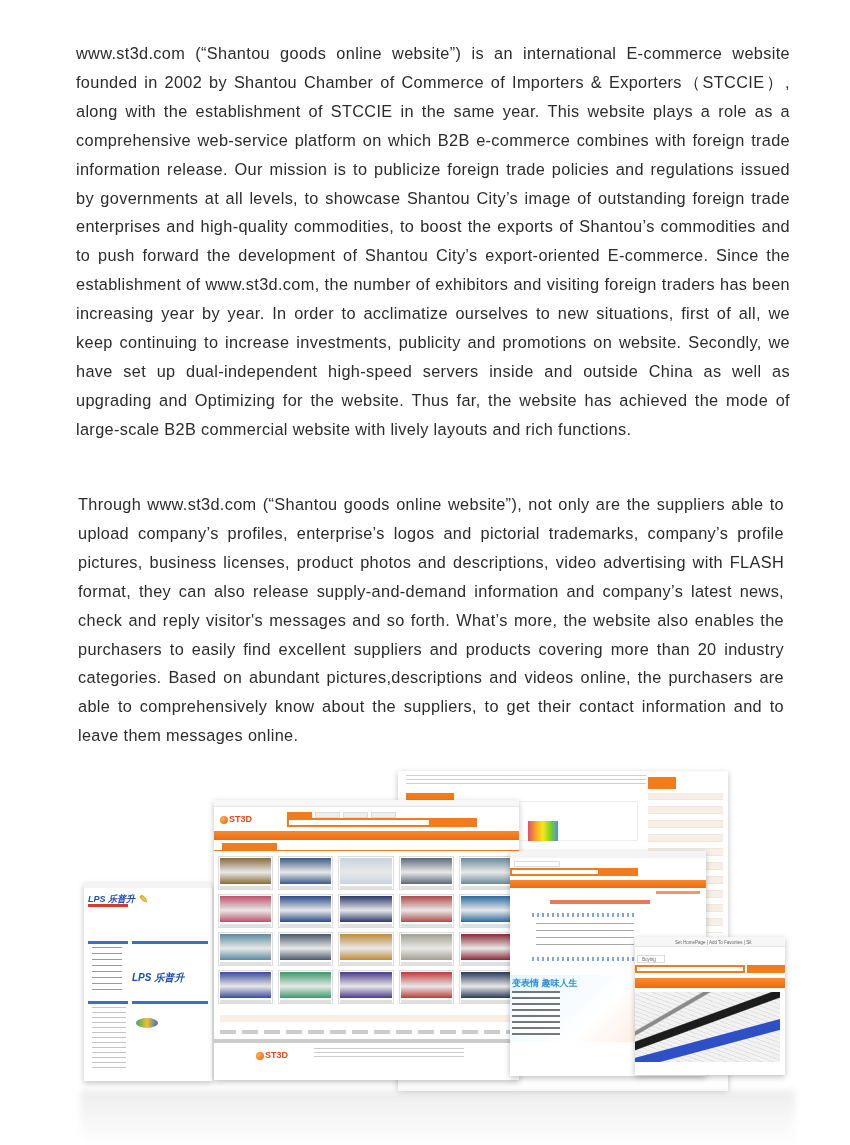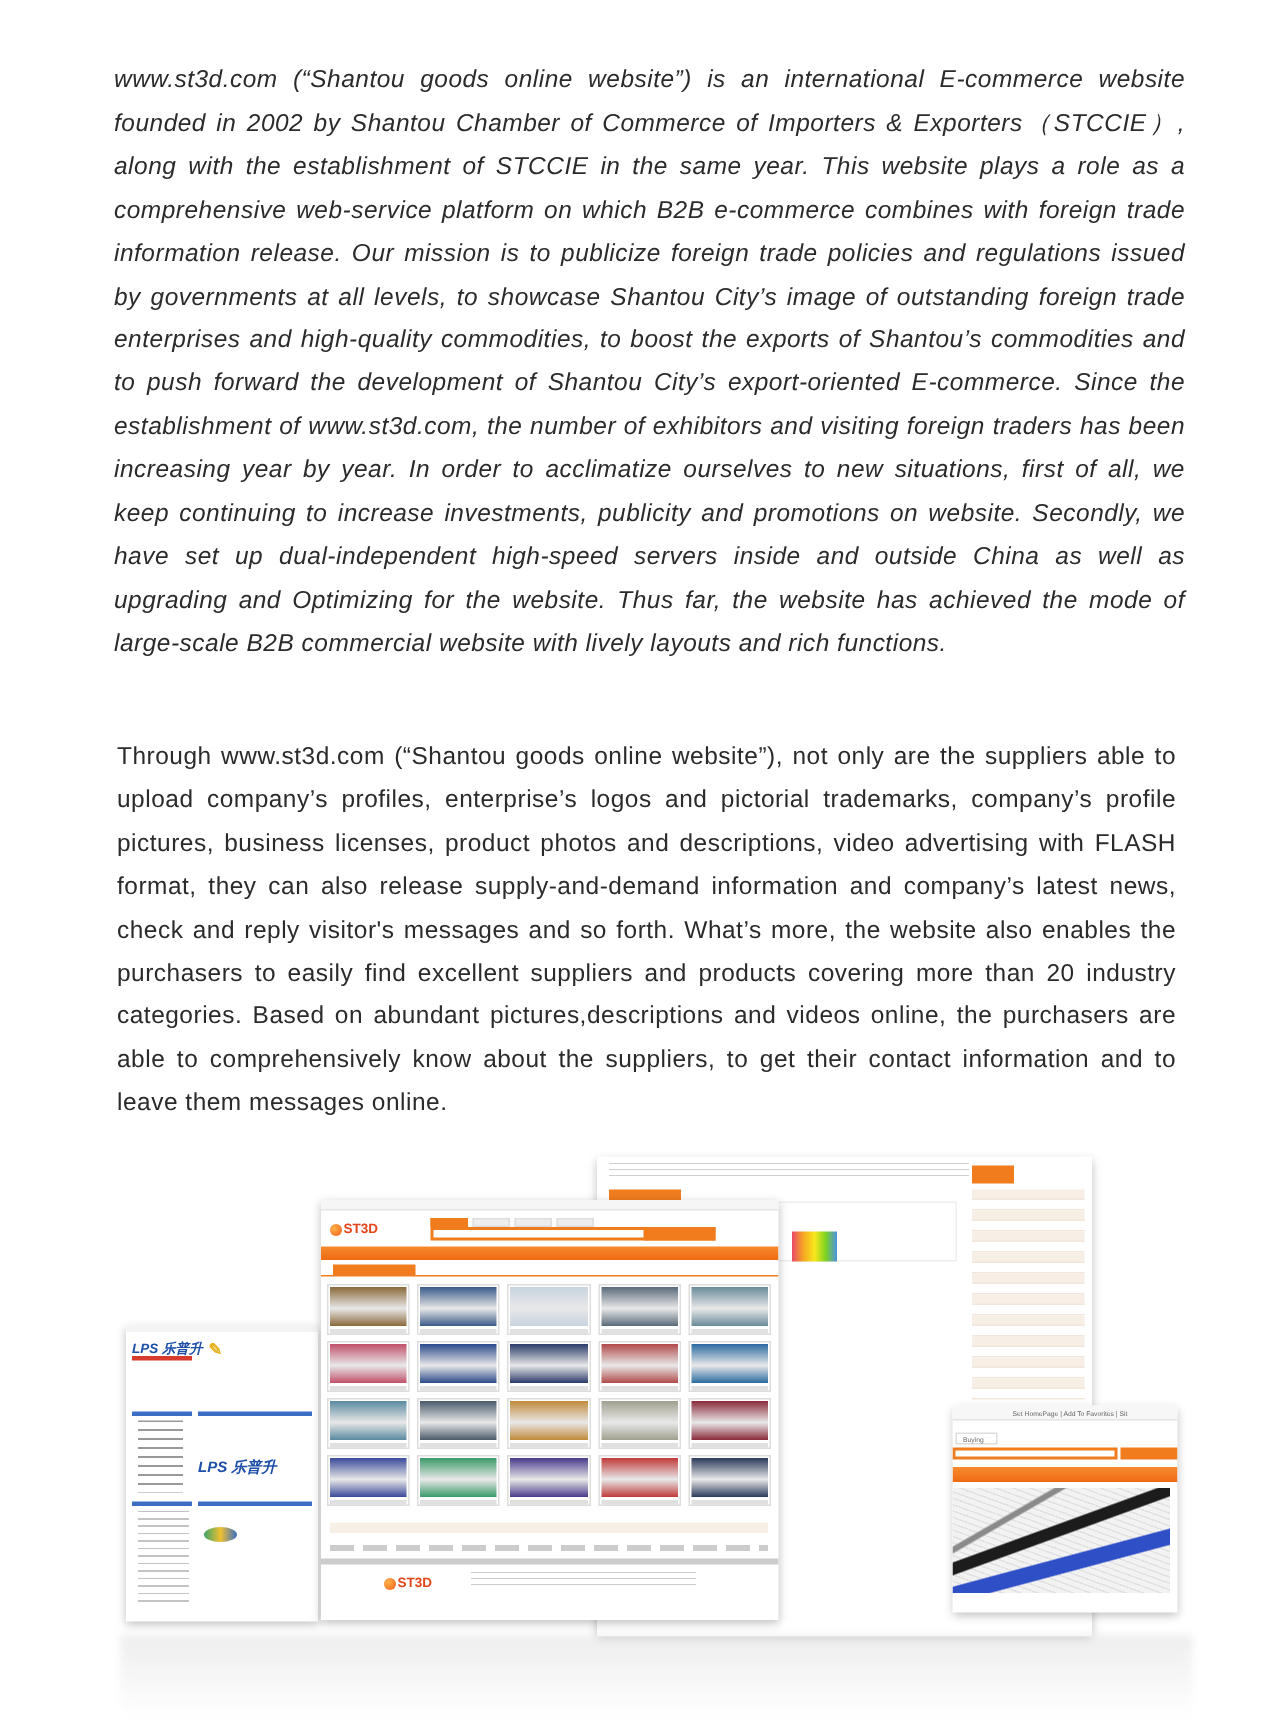--- a/index.html
+++ b/index.html
@@ -1,19 +1,19 @@
 <!DOCTYPE html>
 <html><head>
 <meta charset="utf-8">
 <style>
   * { margin:0; padding:0; box-sizing:border-box; }
   html, body { width:850px; height:1145px; background:#ffffff; overflow:hidden; }
   body { position:relative; font-family:"Liberation Sans", sans-serif; color:#262626; }
   .para { position:absolute; left:76px; width:714px; font-size:16.3px; line-height:28.9px; text-align:justify; letter-spacing:0.35px; color:#2b2b2b; }
-  #p1 { top:39px;font-style:italic; }
+  #p1 { top:39px; }
   #p2 { top:490px; left:78px; width:706px; }
 
   .collage { position:absolute; left:80px; top:765px; width:715px; height:380px; }
   .shot { position:absolute; background:#fff; box-shadow:0 2px 6px rgba(0,0,0,0.25); overflow:hidden; font-size:4px; color:#888; }
   .reflect { position:absolute; left:0; top:325px; width:715px; height:55px; background:linear-gradient(to bottom, rgba(230,230,230,0.7), rgba(255,255,255,0)); filter:blur(3px); }
 
   
   #shot-back { left:318px; top:6px; width:330px; height:320px; }
   #shot-back .tagline { position:absolute; left:8px; top:4px; width:240px; height:12px; background:repeating-linear-gradient(to bottom,#bbb 0,#bbb 1px,#fff 1px,#fff 4px); opacity:.7; }
   #shot-back .btn { position:absolute; left:8px; top:22px; width:48px; height:9px; background:#f07c1e; }
@@ -242,20 +242,36 @@
           <div class="cap"></div>
         </div>
       </div>
     <div class="pager"></div>
     <div class="footlinks"></div>
     <div class="footbar"></div>
     <div class="footlogo"><span class="dot" style="display:inline-block;width:8px;height:8px;border-radius:50%;background:radial-gradient(circle at 35% 35%,#ffb347,#f05a1a);vertical-align:middle;margin-right:1px;"></span><span>ST3D</span></div>
     <div class="footinfo"></div>
   </div>
 
+  <div id="shot-article" class="shot">
+    <div class="a-top"></div>
+    <div class="a-tabs"></div>
+    <div class="a-search"></div>
+    <div class="a-btn"></div>
+    <div class="a-nav"></div>
+    <div class="a-crumb"></div>
+    <div class="a-title"></div>
+    <div class="a-deco"></div>
+    <div class="a-body"></div>
+    <div class="a-deco2"></div>
+    <div class="a-banner">
+      <div class="a-banner-title">变表情 趣味人生</div>
+      <div class="a-banner-lines"></div>
+    </div>
+  </div>
 
   <div id="shot-pens" class="shot">
     <div class="p-top">
       <span class="hdr-link" style="left:40px;top:3px;">Set HomePage | Add To Favorites | Sit</span>
     </div>
     <div class="p-tab">
         <span class="hdr-link" style="left:4px;top:1px;">Buying</span>
       </div>
     <div class="p-search"></div>
     <div class="p-btn"></div>

